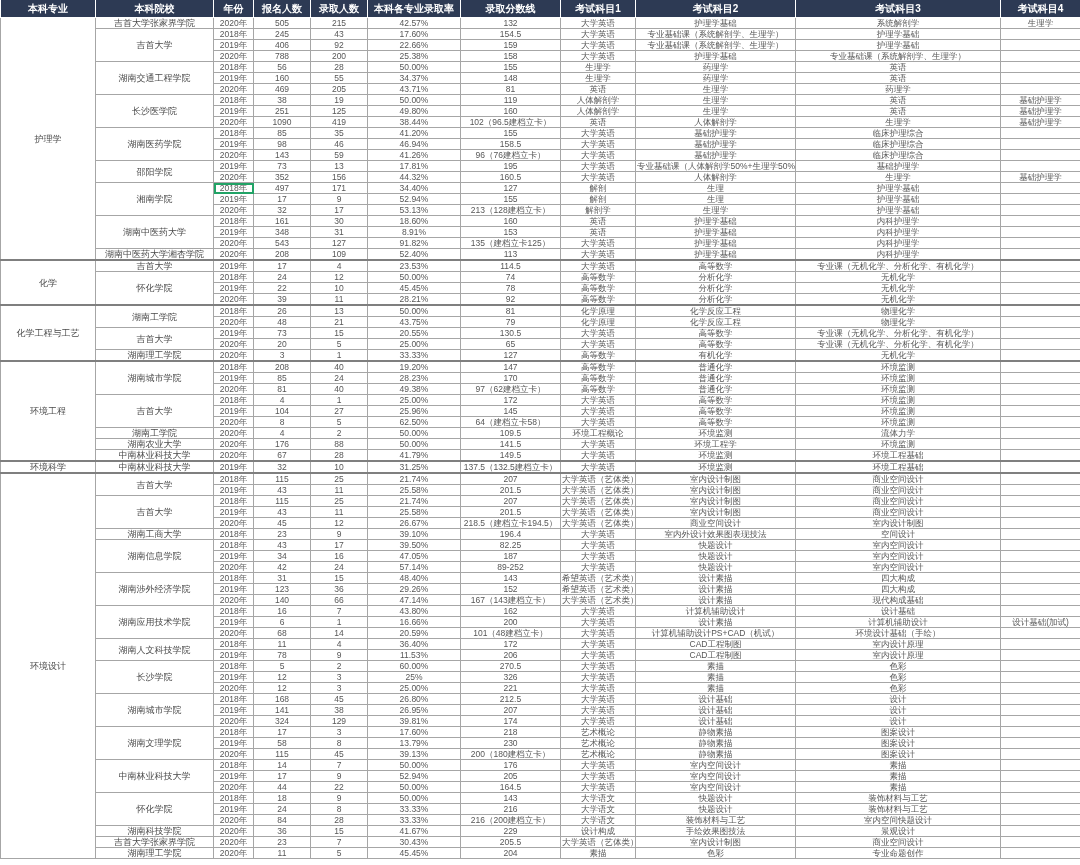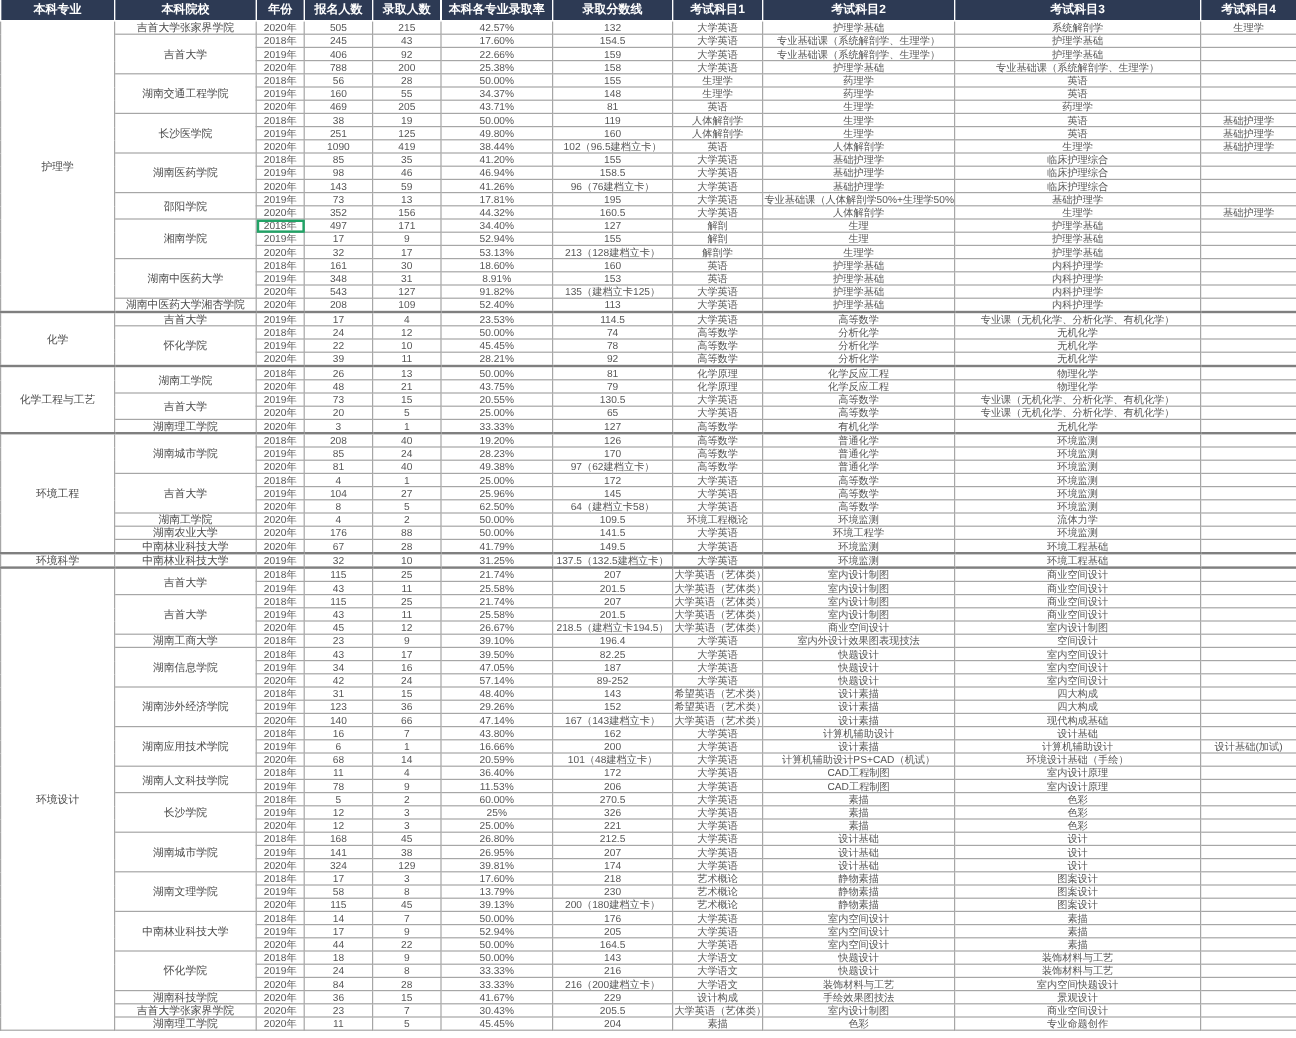--- a/index.html
+++ b/index.html
@@ -451,21 +451,21 @@
         <td>无机化学</td>
         <td></td>
       </tr>
       <tr class="section-start">
         <td class="major-cell" rowspan="9">环境工程</td>
         <td class="school-cell" rowspan="3">湖南城市学院</td>
         <td>2018年</td>
         <td>208</td>
         <td>40</td>
         <td>19.20%</td>
-        <td>126</td>
+        <td>147</td>
         <td>高等数学</td>
         <td>普通化学</td>
         <td>环境监测</td>
         <td></td>
       </tr>
       <tr>
         <td>2019年</td>
         <td>85</td>
         <td>24</td>
         <td>28.23%</td>

